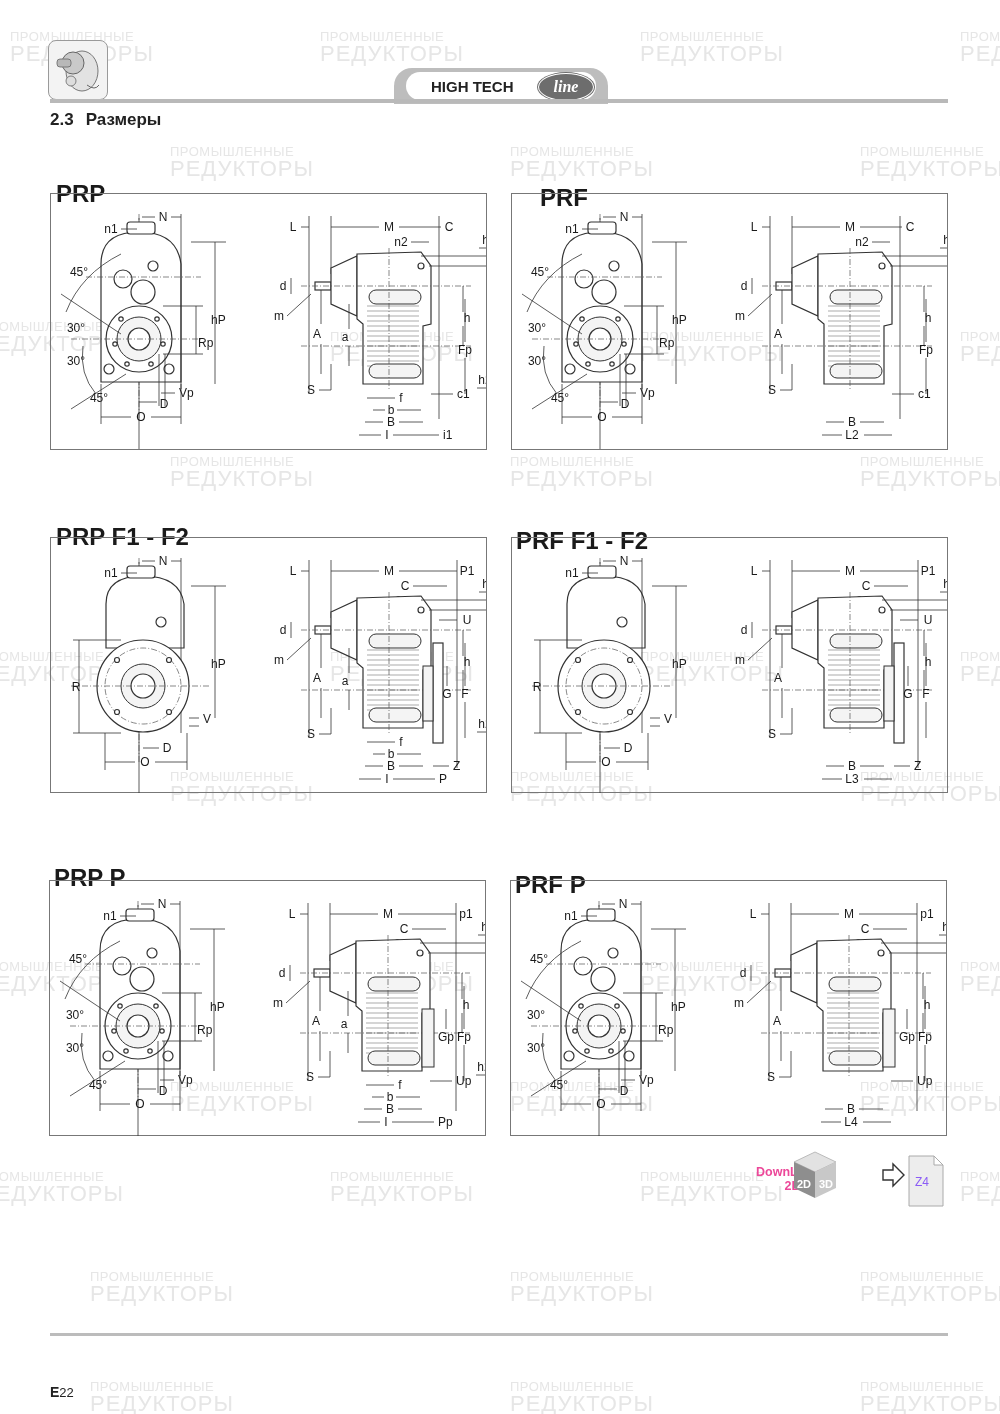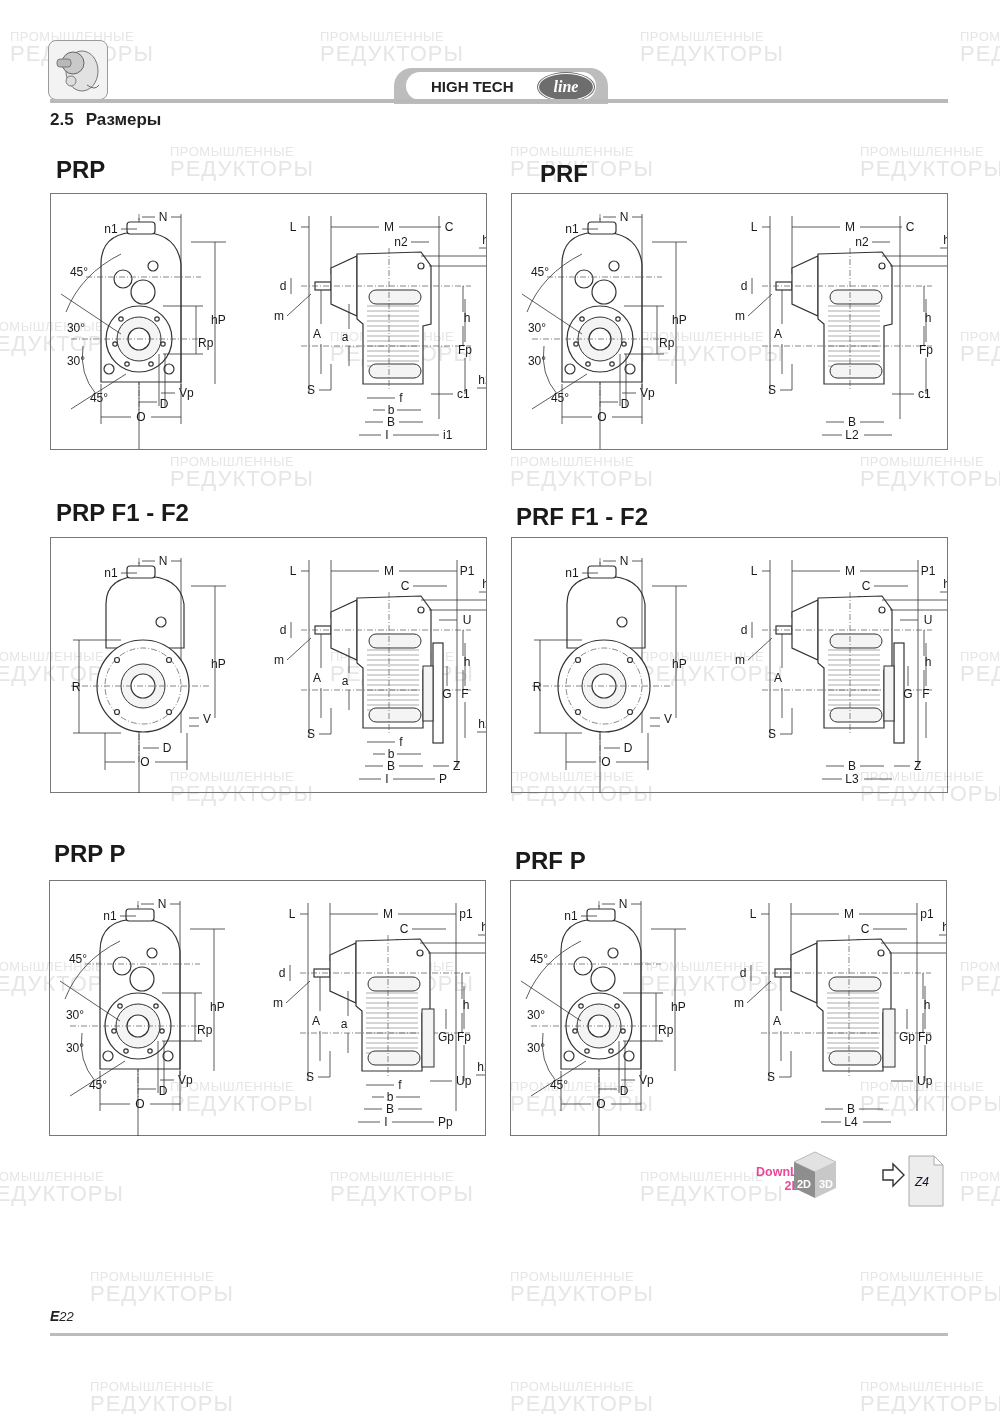--- a/index.html
+++ b/index.html
@@ -8,36 +8,36 @@
   .wm .s{font-size:13px;letter-spacing:0.5px;display:block;}
   .wm .b{font-size:22px;letter-spacing:1px;display:block;}
   .logo{position:absolute;left:48px;top:40px;width:58px;height:58px;border:1.5px solid #9a9a9a;border-radius:8px;background:#f3f3f3;}
   .hdr-line{position:absolute;left:50px;top:99px;width:898px;height:4px;background:#b9b9b9;}
   .pill{position:absolute;left:394px;top:68px;width:214px;height:36px;border-radius:18px 18px 0 0;background:#bdbdbd;}
   .pill-inner{position:absolute;left:406px;top:72px;width:190px;height:28px;border-radius:14px;background:#fff;}
   .pill-text{position:absolute;left:431px;top:78px;font-weight:bold;font-size:15px;color:#222;}
   .pill-line{position:absolute;left:538px;top:73px;width:54px;height:26px;border-radius:50%;background:#6d6d6d;color:#fff;font-family:"Liberation Serif",serif;font-style:italic;font-weight:bold;font-size:16px;text-align:center;line-height:26px;border:1.5px solid #fff;box-shadow:0 0 0 1px #6d6d6d;}
   .section{position:absolute;left:50px;top:110px;font-weight:bold;font-size:17px;}
   .section span{margin-right:12px;}
-  .ptitle{position:absolute;font-weight:bold;font-size:24px;color:#1a1a1a;}
+  .ptitle{position:absolute;font-weight:bold;font-size:24px;color:#1a1a1a;margin-top:24px;}
   .panel{position:absolute;border:1.5px solid #777;background:transparent;}
   .panel svg{position:absolute;left:0;top:0;}
   .lbl{font-family:"Liberation Sans",sans-serif;font-size:12px;fill:#1a1a1a;}
   .dl{stroke:#333;stroke-width:0.8;fill:none;}
   .cl{stroke:#555;stroke-width:0.7;stroke-dasharray:6 2 1 2;fill:none;}
   .body{stroke:#333;stroke-width:1.2;fill:#fff;}
   .body2{stroke:#333;stroke-width:1;fill:#f4f4f4;}
   .rib{stroke:#888;stroke-width:0.7;}
   .dl-block{position:absolute;left:756px;top:1165px;text-align:right;font-weight:bold;font-size:12.5px;line-height:14px;color:#ec4899;}
   .cube{position:absolute;left:792px;top:1150px;}
   .arrow-ic{position:absolute;left:882px;top:1162px;}
   .file-ic{position:absolute;left:908px;top:1155px;width:36px;height:52px;}
-  .file-ic span{position:absolute;left:0;top:20px;width:28px;text-align:center;font-size:12px;color:#0f172a;font-style:italic;}
+  .file-ic span{position:absolute;left:0;top:20px;width:28px;text-align:center;font-size:12px;color:#8b5cf6;}
   .foot-line{position:absolute;left:50px;top:1333px;width:898px;height:3px;background:#bcbcbc;}
-  .page-no{position:absolute;left:50px;top:1308px;font-size:13px;font-style:italic;}
+  .page-no{position:absolute;left:50px;top:1384px;font-size:13px;}
   .page-no b{font-size:14px;}
 </style>
 </head>
 <body>
 
 <div id="wm-layer">
     <div class="wm" style="left: 10px; top: 30px;">
       <span class="s">ПРОМЫШЛЕННЫЕ</span>
       <span class="b">РЕДУКТОРЫ</span>
     </div>
@@ -200,21 +200,21 @@
     <path d="M38 44 Q46 50 50 44" stroke="#666" fill="none" stroke-width="1"></path>
   </svg>
 </div>
 <div class="pill"></div>
 <div class="pill-inner"></div>
 <div class="pill-text">HIGH TECH</div>
 <div class="pill-line">line</div>
 <div class="hdr-line"></div>
 
 <div class="section">
-  <span>2.5</span><span>Размеры</span>
+  <span>2.3</span><span>Размеры</span>
 </div>
 
 <div class="ptitle" style="left:56px;top:156px;">PRP</div>
 <div class="ptitle" style="left:540px;top:160px;">PRF</div>
 <div class="ptitle" style="left:56px;top:499px;">PRP F1 - F2</div>
 <div class="ptitle" style="left:516px;top:503px;">PRF F1 - F2</div>
 <div class="ptitle" style="left:54px;top:840px;">PRP P</div>
 <div class="ptitle" style="left:515px;top:847px;">PRF P</div>
 
 <div class="panel" id="p0" style="left:50px;top:193px;width:435px;height:255px;">

